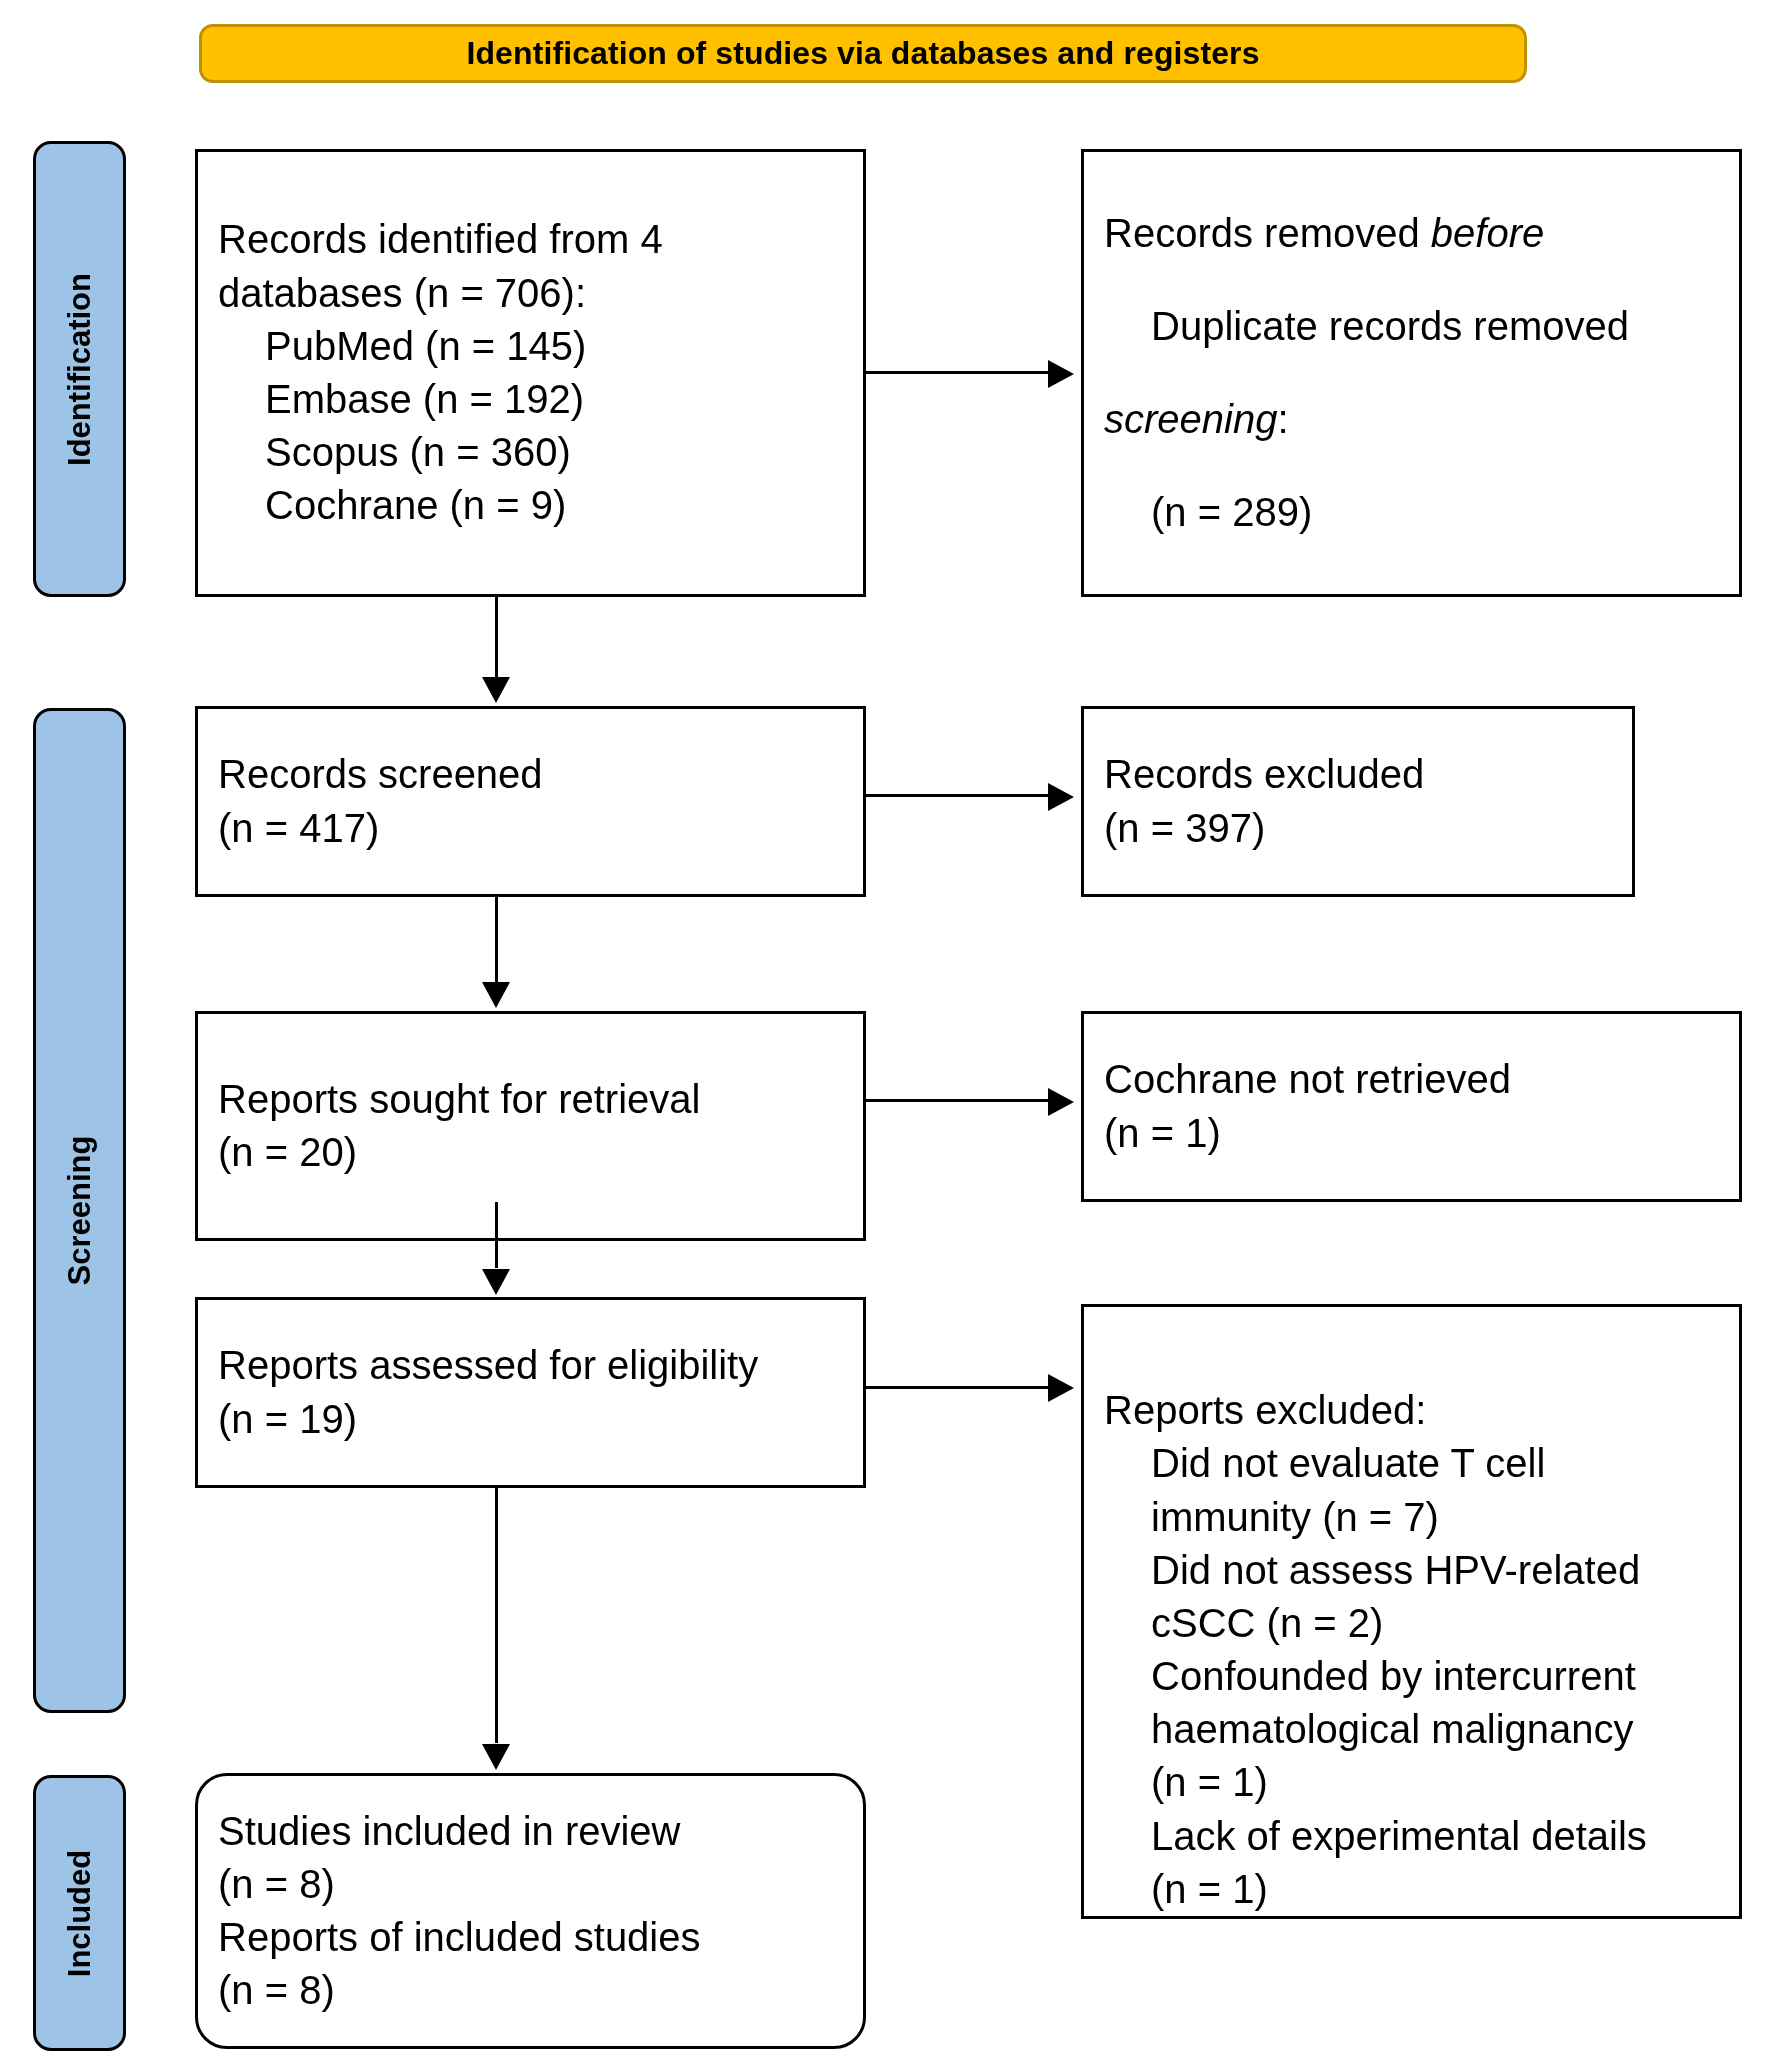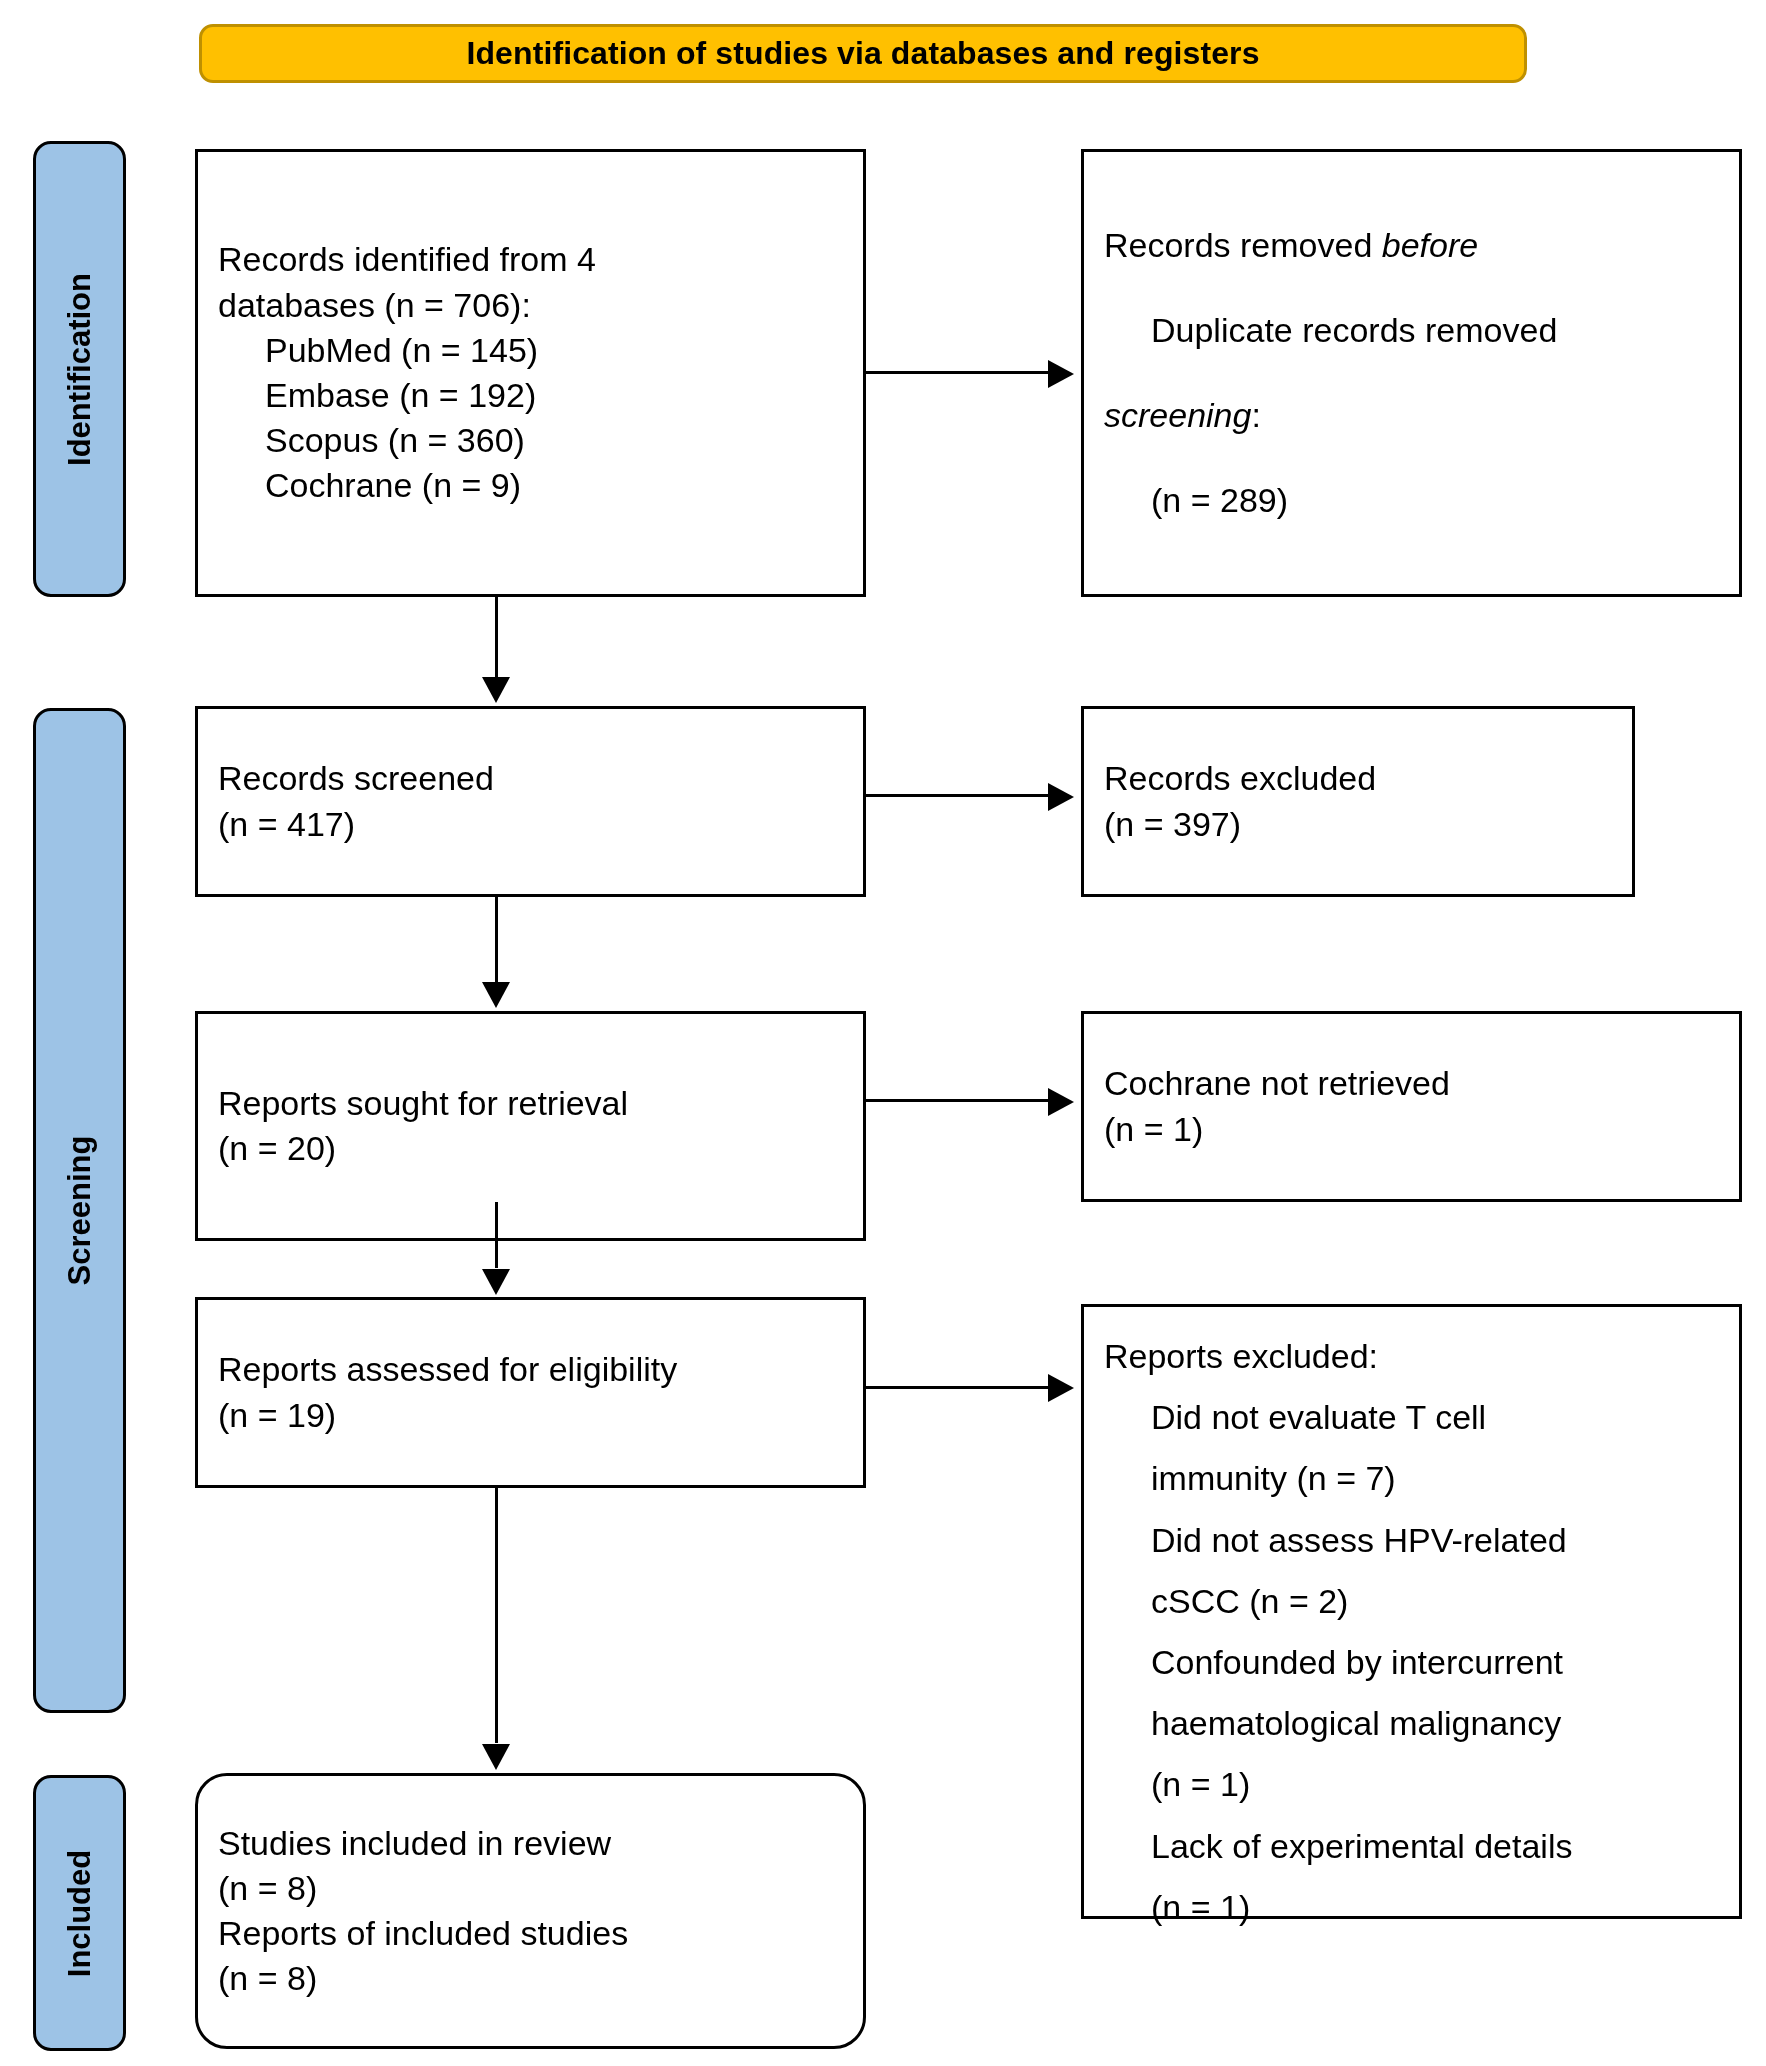--- a/index.html
+++ b/index.html
@@ -71,38 +71,38 @@
     position: absolute;
     background: #ffffff;
     border: 3.7px solid #000000;
     box-sizing: border-box;
     display: flex;
     flex-direction: column;
     justify-content: center;
     padding: 0 20px;
   }
   .flow-box .line {
-    font-size: 34px;
+    font-size: 40px;
     color: #000000;
     line-height: 1.33;
     white-space: nowrap;
   }
   .flow-box .line.indent { padding-left: 47px; }
   .flow-box .line em     { font-style: italic; }
 
   
   #box-identified      { left: 195px;  top: 149px;  width: 671px; height: 448px; }
   #box-removed         { left: 1081px; top: 149px;  width: 661px; height: 448px; gap: 40px; }
   #box-screened        { left: 195px;  top: 706px; width: 671px; height: 191px; }
   #box-excluded        { left: 1081px; top: 706px; width: 554px; height: 191px; }
   #box-sought          { left: 195px;  top: 1011px; width: 671px; height: 230px; }
   #box-not-retrieved   { left: 1081px; top: 1011px; width: 661px; height: 191px; }
   #box-assessed        { left: 195px;  top: 1297px; width: 671px; height: 191px; }
   #box-reports-excluded{ left: 1081px; top: 1304px; width: 661px; height: 615px;
-                         justify-content: center; padding-top: 41px; gap: 16px; }
+                         justify-content: flex-end; padding-top: 41px; }
   #box-included        { left: 195px;  top: 1773px; width: 671px; height: 276px; border-radius: 32px; }
 
   
   .conn-v-line {
     position: absolute;
     width: 2.7px;
     background: #000000;
   }
   .conn-h-line {
     position: absolute;

